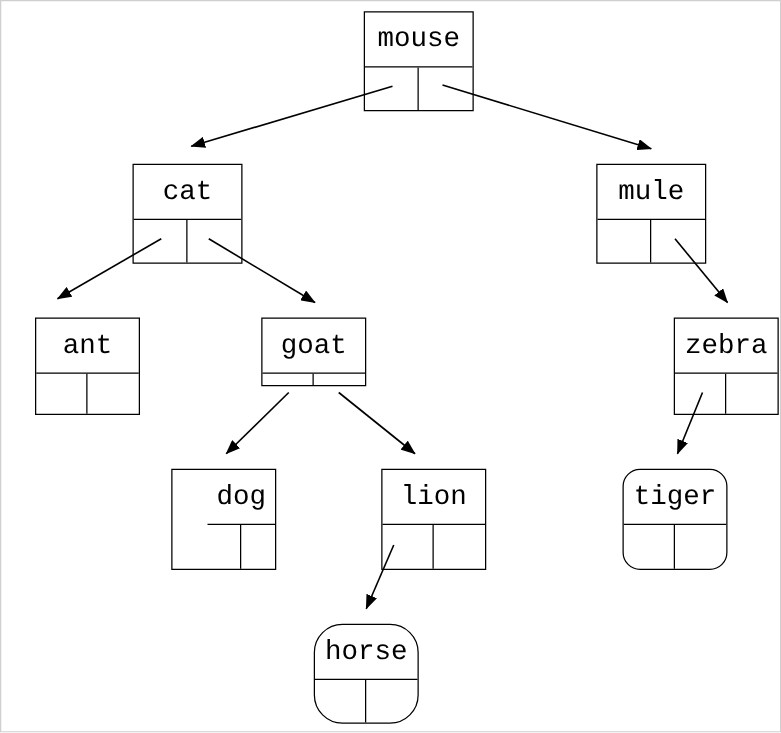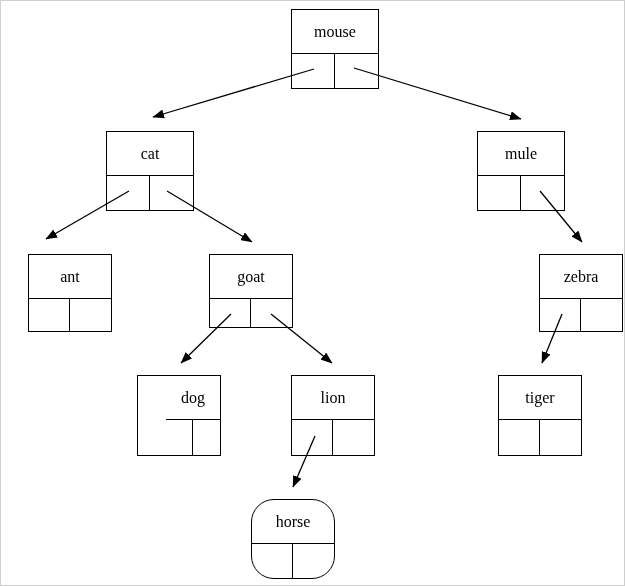--- a/index.html
+++ b/index.html
@@ -32,26 +32,27 @@
     background: transparent;
     display: flex;
     flex-direction: column;
   }
   .node-label {
     flex: 0 0 auto;
     height: 44px;
     display: flex;
     align-items: center;
     justify-content: center;
-    font-size: 16px;
+    font-size: 22px;
     line-height: 1;
     color: #000000;
     border-bottom: 1.5px solid #000000;
     box-sizing: border-box;
     user-select: none;
+    font-family: Liberation Mono, monospace;
   }
   .node-pointers {
     flex: 1 1 auto;
     display: flex;
     box-sizing: border-box;
   }
   .ptr-cell {
     flex: 1 1 50%;
     box-sizing: border-box;
   }
@@ -105,49 +106,49 @@
           <div class="ptr-cell right"></div>
         </div>
       </div>
       <div class="node" style="left: 3px; top: 253px; width: 84px; height: 78px; margin-left: 24px;">
         <div class="node-label">ant</div>
         <div class="node-pointers">
           <div class="ptr-cell left"></div>
           <div class="ptr-cell right"></div>
         </div>
       </div>
-      <div class="node" style="left: 208px; top: 253px; width: 84px; height: 74px;">
+      <div class="node" style="left: 208px; top: 253px; width: 84px; height: 55px;">
         <div class="node-label">goat</div>
         <div class="node-pointers">
           <div class="ptr-cell left"></div>
           <div class="ptr-cell right"></div>
         </div>
       </div>
       <div class="node" style="left: 538px; top: 253px; width: 84px; height: 78px;">
         <div class="node-label">zebra</div>
         <div class="node-pointers">
           <div class="ptr-cell left"></div>
           <div class="ptr-cell right"></div>
         </div>
       </div>
       <div class="node" style="left: 136px; top: 374px; width: 84px; height: 81px; padding-left: 28px;">
         <div class="node-label">dog</div>
         <div class="node-pointers">
           <div class="ptr-cell left"></div>
           <div class="ptr-cell right"></div>
         </div>
       </div>
-      <div class="node" style="left: 290px; top: 374px; width: 84px; height: 81px;">
+      <div class="node" style="left: 304px; top: 374px; width: 84px; height: 81px;">
         <div class="node-label">lion</div>
         <div class="node-pointers">
           <div class="ptr-cell left"></div>
           <div class="ptr-cell right"></div>
         </div>
       </div>
-      <div class="node" style="left: 497px; top: 374px; width: 84px; height: 81px;">
+      <div class="node" style="left: 497px; top: 374px; width: 84px; height: 81px; border-radius: 14px;">
         <div class="node-label">tiger</div>
         <div class="node-pointers">
           <div class="ptr-cell left"></div>
           <div class="ptr-cell right"></div>
         </div>
       </div>
       <div class="node" style="left: 250px; top: 498px; width: 84px; height: 80px; border-radius: 23px;">
         <div class="node-label">horse</div>
         <div class="node-pointers">
           <div class="ptr-cell left"></div>

